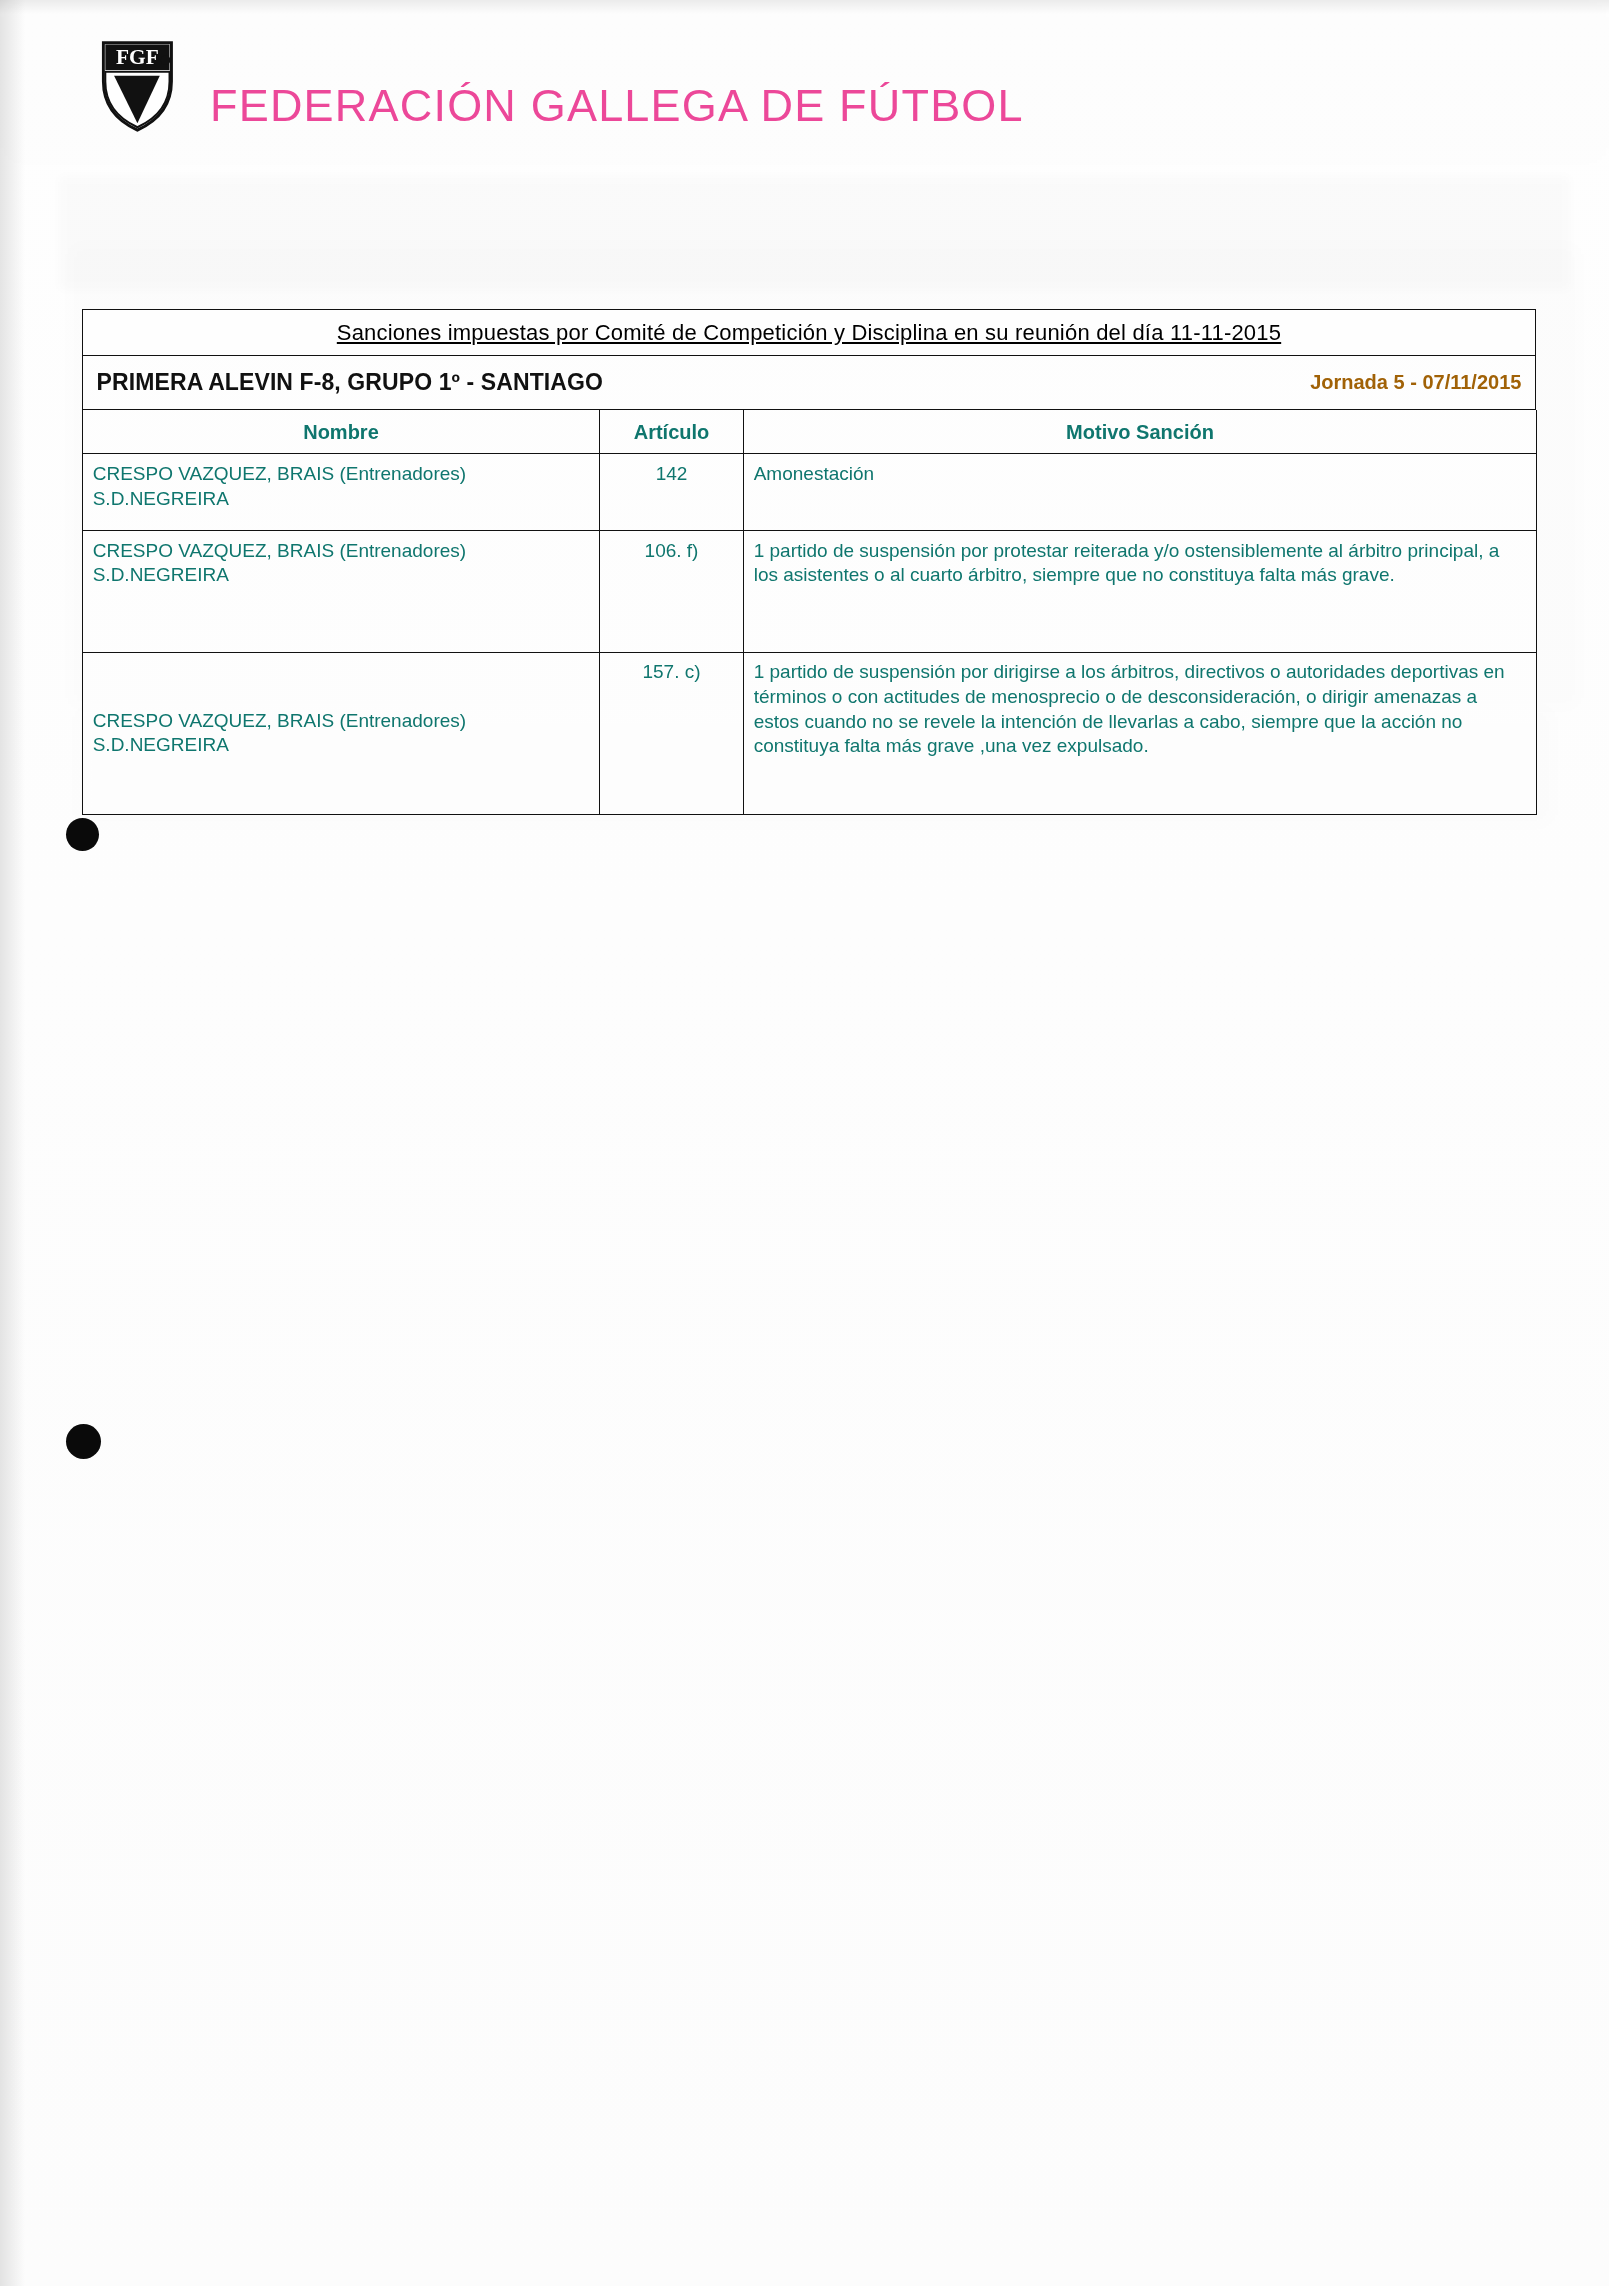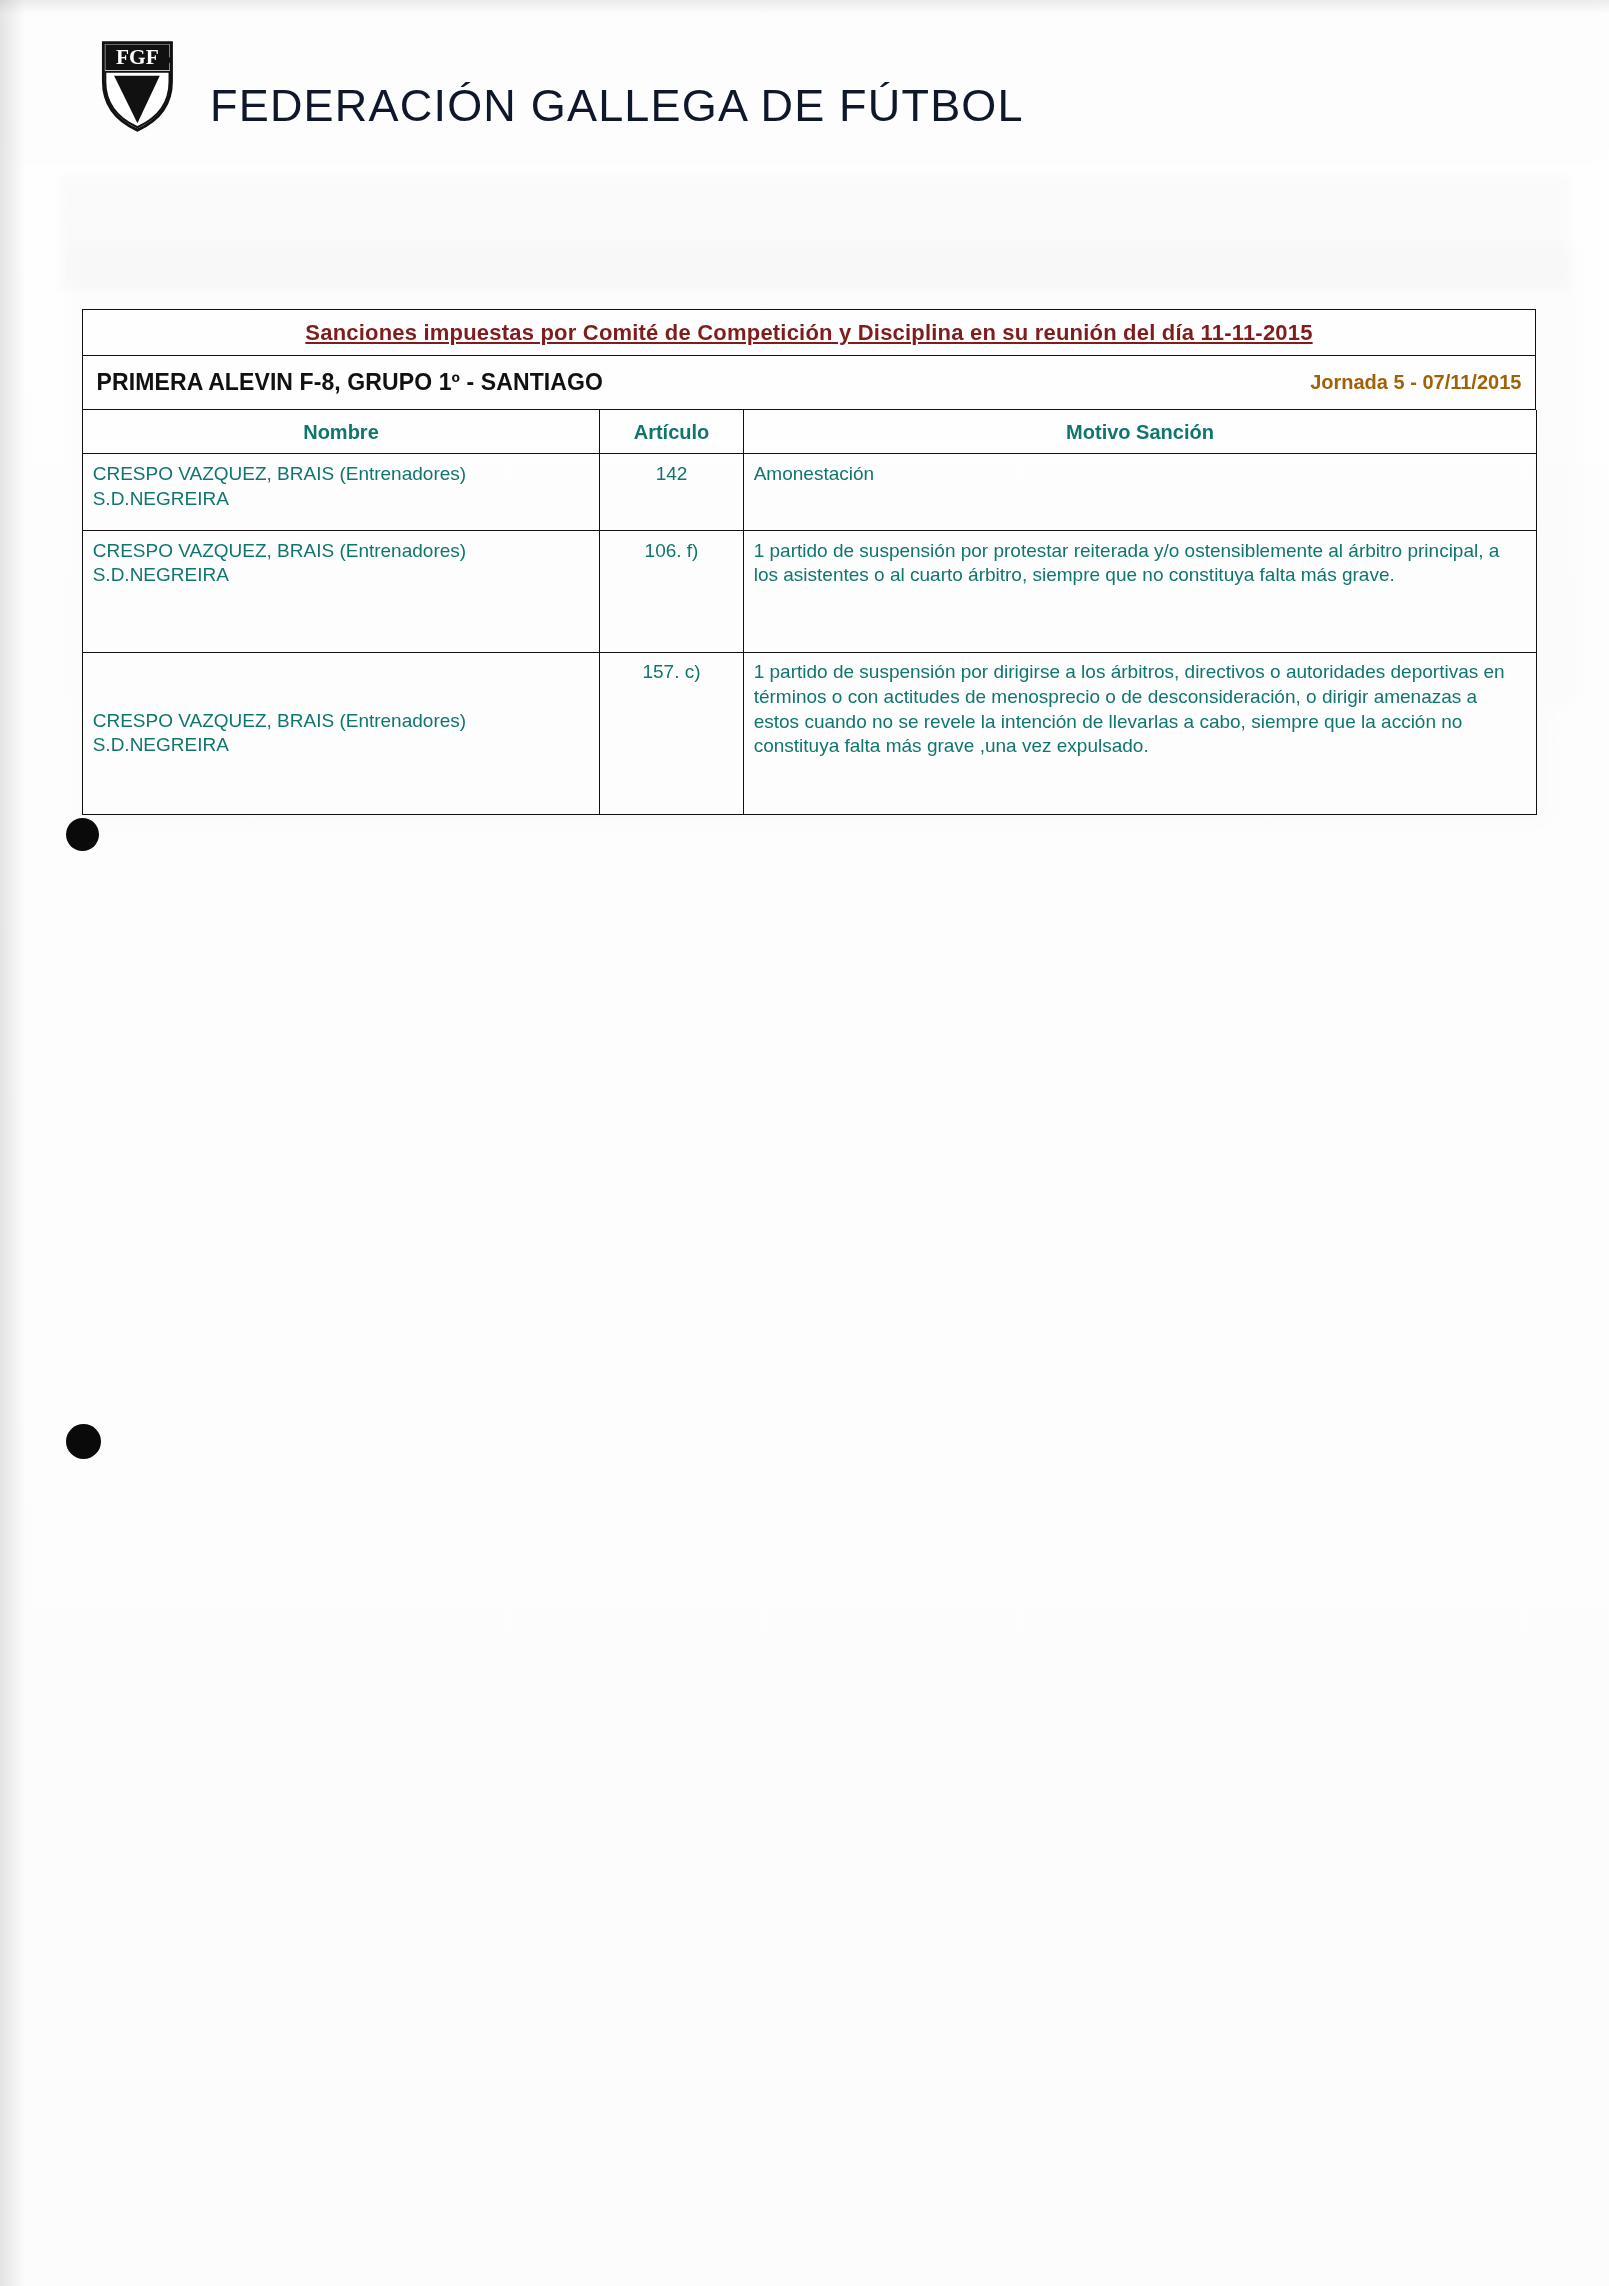--- a/index.html
+++ b/index.html
@@ -47,21 +47,21 @@
     width: 105px;
     height: 105px;
     position: relative;
     flex: 0 0 auto;
   }
   .crest svg { display: block; }
   .fed-title {
     font-size: 45px;
     font-weight: 400;
     letter-spacing: 1.2px;
-    color: #0f172a;
+    color: #ec4899;
     margin-left: 23px;
     white-space: nowrap;
     font-family: "Liberation Sans", sans-serif;
     margin-top: 45px;
   }
 
   
   .doc {
     position: absolute;
     top: 309px;
@@ -72,24 +72,24 @@
   .title-box {
     border: 1.9px solid #111;
     height: 45px;
     display: flex;
     align-items: center;
     justify-content: center;
     background: rgba(255,255,255,0.65);
   }
   .title-box .t {
     font-size: 22px;
-    font-weight: bold;
+    font-weight: normal;
     text-decoration: underline;
     letter-spacing: 0.2px;
-    color: #7f1d1d;
+    color: #000000;
   }
 
   .group-box {
     border-left: 1.9px solid #111;
     border-right: 1.9px solid #111;
     border-bottom: 1.9px solid #111;
     height: 54px;
     display: flex;
     align-items: center;
     justify-content: space-between;

